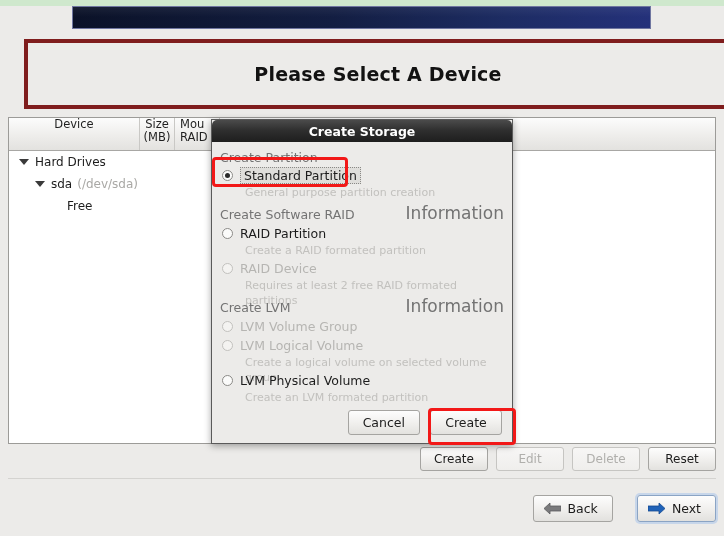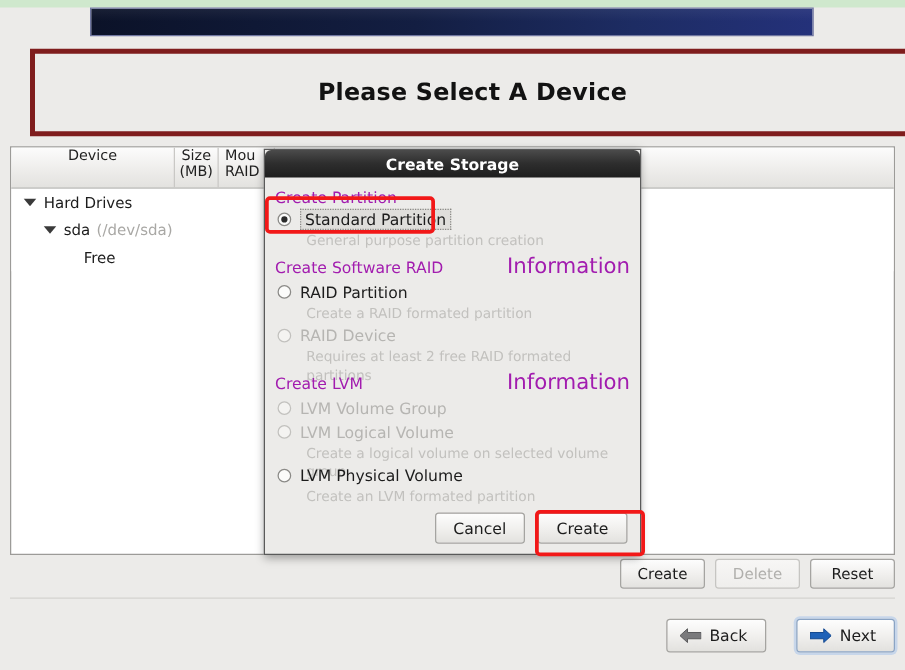--- a/index.html
+++ b/index.html
@@ -103,21 +103,21 @@
   #dialog-titlebar{
     height:22px;
     background:linear-gradient(to bottom,#4b4b4b 0%,#2e2e2e 48%,#1e1e1e 100%);
     border-radius:5px 5px 0 0;
     display:flex;align-items:center;justify-content:center;
     color:#ffffff;font-size:12.5px;font-weight:bold;
   }
   #dialog-body{padding:5px 8px 0 8px;}
   .sec-head{
     display:flex;justify-content:space-between;align-items:baseline;
-    font-size:12.5px;color:#a21caf;margin:3px 0 1px 0;
+    font-size:12.5px;color:#737373;margin:3px 0 1px 0;
   }
   .sec-head .info{font-size:17px;}
   .opt{display:flex;align-items:center;height:19px;margin-left:2px;}
   .radio{
     width:11px;height:11px;border-radius:50%;
     border:1px solid #8b8a87;background:#fbfbfa;
     box-sizing:border-box;margin-right:7px;flex:none;position:relative;
   }
   .radio.on::after{
     content:"";position:absolute;left:2px;top:2px;width:5px;height:5px;
@@ -197,20 +197,21 @@
         <span>Free</span>
       </div>
       <div class="cell-size">20473</div>
     </div>
 
   </div>
 </div>
 
 <div id="action-row">
   <div class="btn">Create</div>
+  <div class="btn disabled">Edit</div>
   <div class="btn disabled">Delete</div>
   <div class="btn">Reset</div>
 </div>
 
 <div id="separator"></div>
 
 <div id="nav-row">
   <div class="navbtn">
     <svg class="arrow" viewBox="0 0 17 13">
       <polygon points="0,6.5 6,1 6,4 17,4 17,9 6,9 6,12" fill="#7a7a7c" stroke="#5b5b5d" stroke-width="0.8"></polygon>

